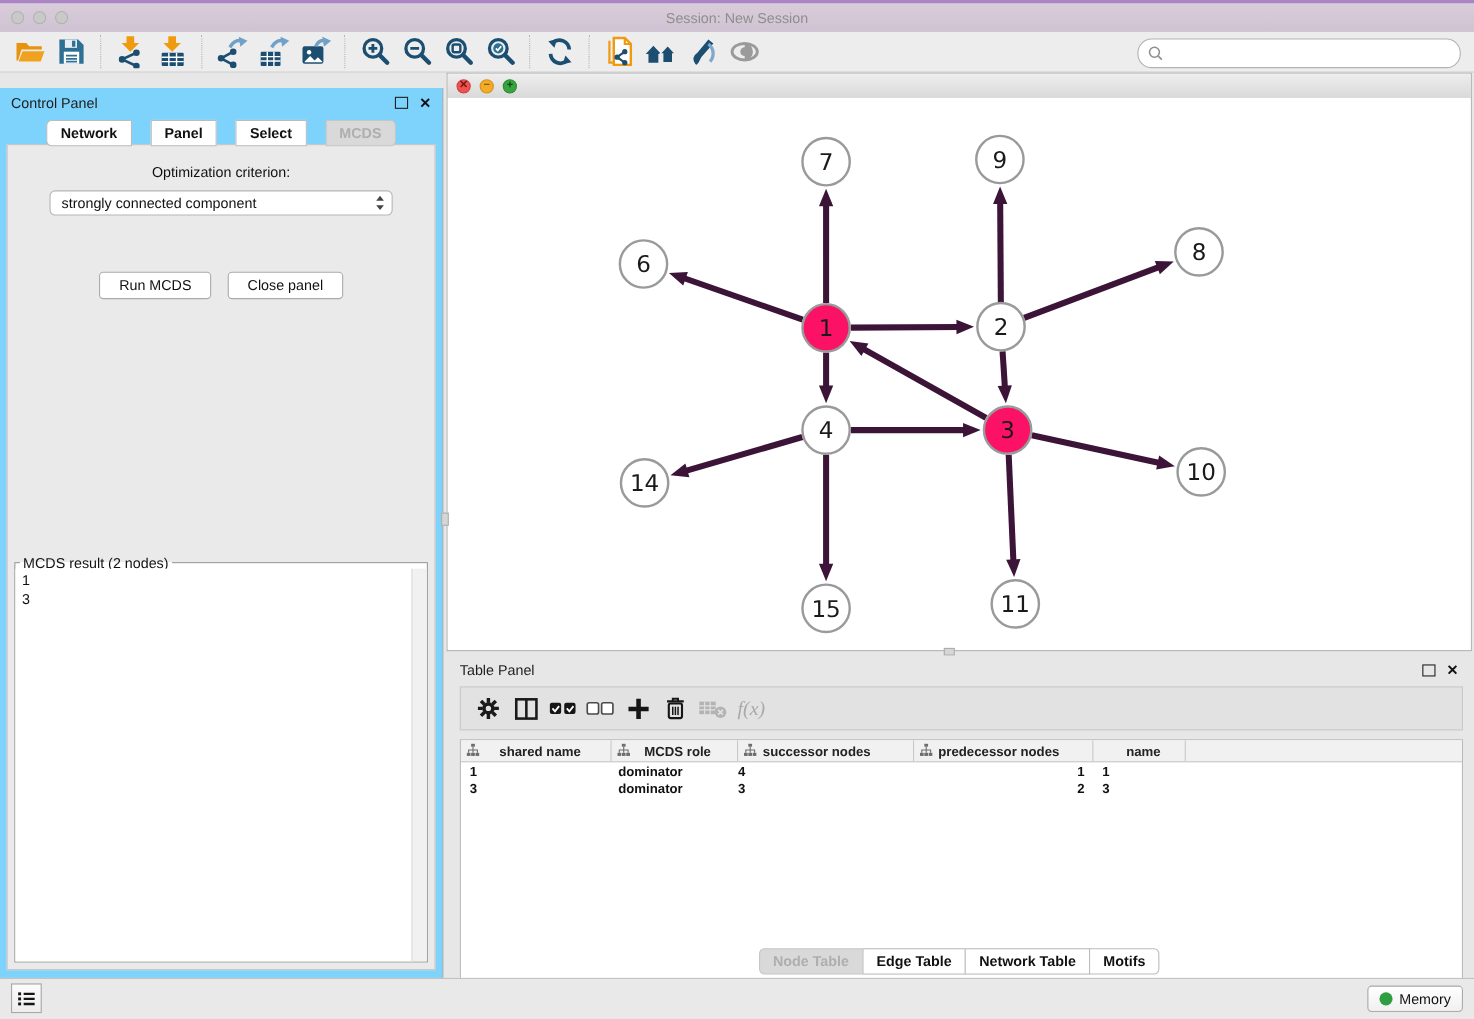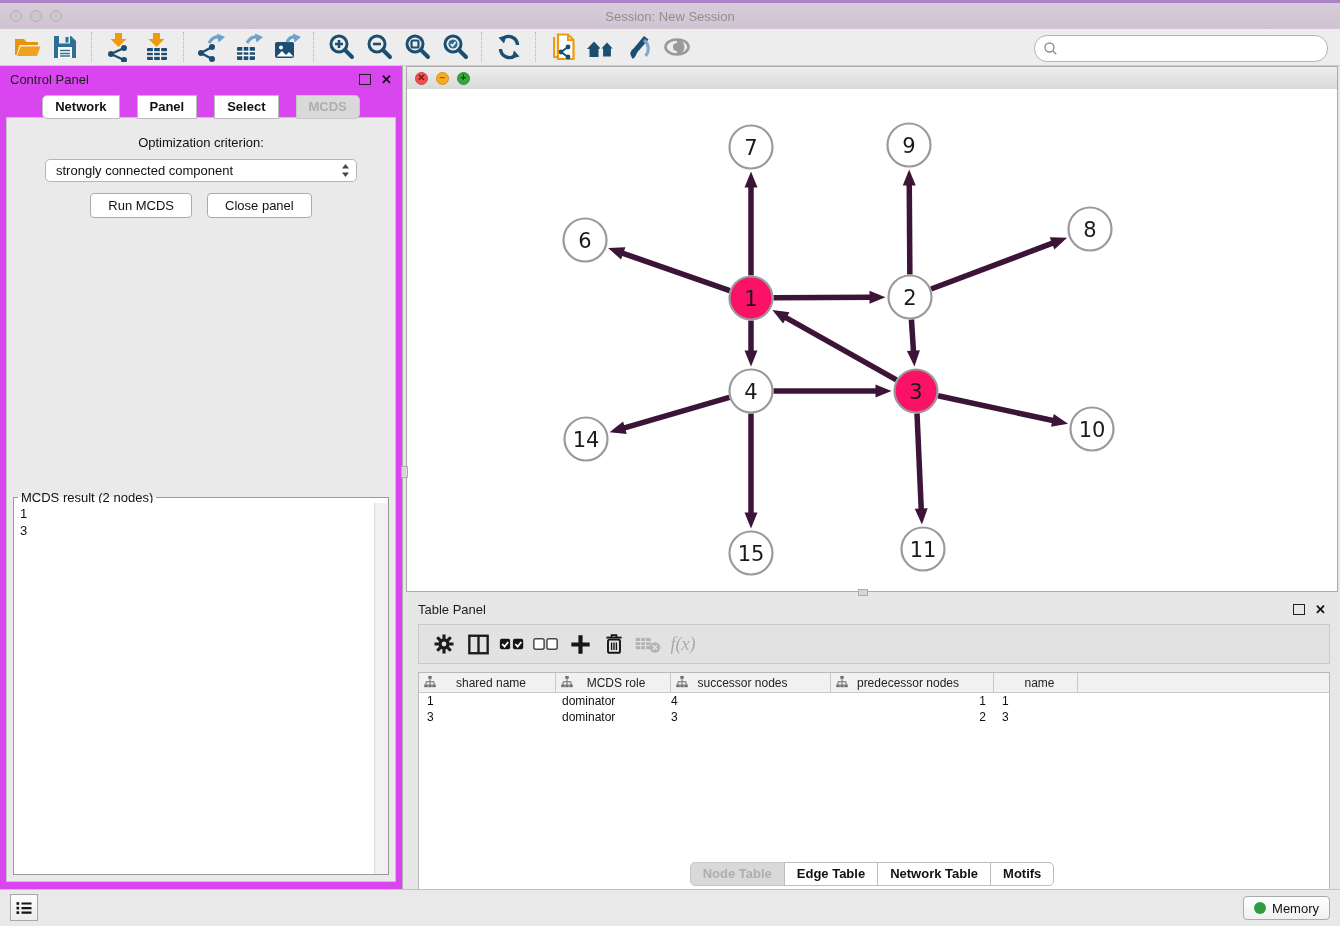--- a/index.html
+++ b/index.html
@@ -34,22 +34,22 @@
     background:#fff;border:1px solid #b3b3b3;border-radius:13px;
     display:flex;align-items:center;
   }
   #search-wrap svg{margin:0 4px 0 8px;flex:none;}
   #search-wrap input{
     border:none;outline:none;background:transparent;flex:1;
     font-size:13px;font-family:"Liberation Sans",sans-serif;height:20px;
   }
   
   #control-panel{
-    position:absolute;left:0;top:66px;width:403px;bottom:36px;
-    background:#d946ef;border-right:1px solid #b0b0b0;box-sizing:border-box;
+    position:absolute;left:0;top:80px;width:403px;bottom:36px;
+    background:#7dd3fc;border-right:1px solid #b0b0b0;box-sizing:border-box;
   }
   .panel-header{height:26px;display:flex;align-items:center;padding:0 10px;}
   .panel-header .ptitle{font-size:13px;color:#1d1d1d;flex:1;}
   .float-btn{width:10px;height:9px;border:1.5px solid #222;display:inline-block;margin-right:10px;}
   .close-btn{font-size:13px;font-weight:bold;color:#111;line-height:1;}
   .tabs-row{display:flex;justify-content:center;margin-top:3px;position:relative;z-index:2;gap:18px;}
   .seg-tab{
     background:#fff;border:1px solid #bcbcbc;padding:3px 12px 4px;
     font-size:13px;font-weight:bold;color:#111;margin-left:-1px;position:relative;
   }
@@ -63,21 +63,21 @@
   #opt-label{margin-top:17px;text-align:center;font-size:13px;color:#111;}
   #criterion{
     margin:9px auto 0;width:312px;height:23px;background:#fff;
     border:1px solid #b5b5b5;border-radius:5px;display:flex;align-items:center;
     padding:0 6px 0 10px;box-sizing:border-box;font-size:13px;color:#111;
   }
   #criterion .val{flex:1;}
   .cp-buttons{display:flex;justify-content:center;gap:15px;margin-top:11px;}
   .cp-btn{
     background:#fff;border:1px solid #ababab;border-radius:4px;height:23px;
-    padding:0 17px;font-size:13px;color:#111;display:flex;align-items:center;
+    padding:0 17px;font-size:13px;color:#111;display:flex;align-items:center;margin-top:40px;
   }
   #result-box{
     position:absolute;left:6px;right:6px;top:372px;bottom:6px;
     border:1px solid #9a9a9a;margin:0;padding:0;background:#fff;
   }
   #result-box legend{font-size:13px;color:#111;margin-left:4px;padding:0 3px;background:transparent;}
   #result-inner{position:absolute;left:0;right:13px;top:-2px;bottom:0;background:#fff;
     font-size:13px;color:#111;padding:2px 6px;line-height:17px;}
   #result-scroll{position:absolute;right:0;top:-2px;bottom:0;width:13px;background:#f1f1f1;border-left:1px solid #dcdcdc;}
   
@@ -104,21 +104,21 @@
   #table-panel{position:absolute;left:0;right:2px;top:530px;bottom:0;background:#e7e7e7;}
   #tp-toolbar{
     position:absolute;left:12px;right:8px;top:28px;height:40px;
     background:#e2e2e2;border:1px solid #c9c9c9;display:flex;align-items:center;
     gap:0;padding-left:8px;box-sizing:border-box;
   }
   .tpt-btn{width:34px;height:32px;display:flex;align-items:center;justify-content:center;flex:none;}
   .fx-label{font-family:"Liberation Serif",serif;font-style:italic;font-size:18px;color:#a9a9a9;margin-left:2px;}
   #tp-table{
     position:absolute;left:12px;right:8px;top:76px;height:224px;
-    background:#fff;border:1px solid #b9b9b9;box-sizing:border-box;overflow:hidden;
+    background:#fff;border:1px solid #b9b9b9;box-sizing:border-box;overflow:hidden;font-weight:bold;
   }
   .thead{display:flex;height:19px;background:#f1f1f1;border-bottom:1px solid #c9c9c9;}
   .th{
     position:relative;display:flex;align-items:center;justify-content:center;
     font-size:12px;color:#222;border-right:1px solid #c9c9c9;box-sizing:border-box;flex:none;
   }
   .th svg{position:absolute;left:5px;top:3px;}
   .trow{display:flex;height:16px;align-items:center;font-size:12px;color:#111;}
   .td{box-sizing:border-box;flex:none;white-space:nowrap;overflow:hidden;}
   .c0{width:137px;padding-left:8px;}

